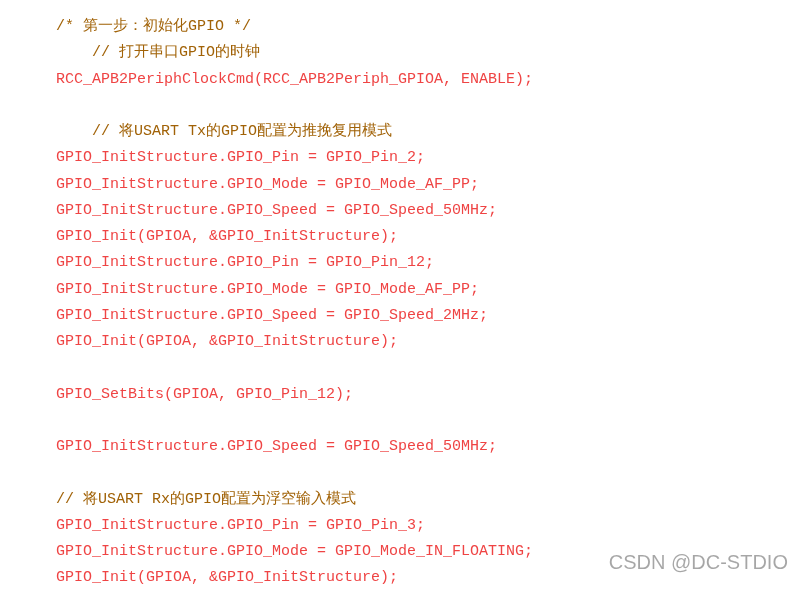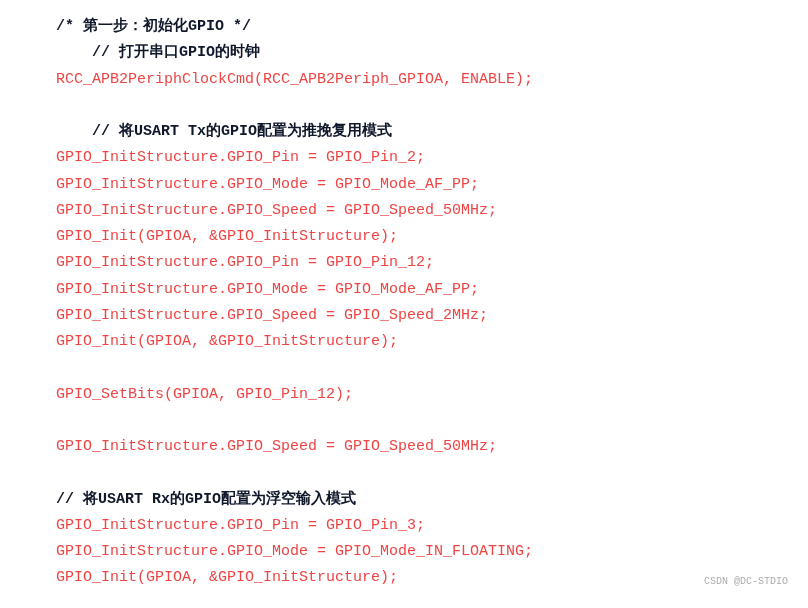--- a/index.html
+++ b/index.html
@@ -13,33 +13,32 @@
       width: 808px;
       height: 608px;
       overflow: hidden;
       position: relative;
     }
     .code-container {
       padding: 14px 20px;
       white-space: pre;
     }
     .comment {
-      color: #0f172a;
-      font-weight: bold;
+      color: #a16207;
     }
     .code {
       color: #ef4444;
     }
     .watermark {
       position: absolute;
-      bottom: 18px;
+      bottom: 28px;
       right: 20px;
       color: rgba(0,0,0,0.35);
-      font-family: Liberation Mono, monospace;
-      font-size: 10px;
+      font-family: Liberation Sans, sans-serif;
+      font-size: 20px;
     }
   </style>
 </head>
 <body>
 
 <div class="code-container" id="code-block"><div><span>    </span><span class="comment">/* 第一步：初始化GPIO */</span></div><div><span>        </span><span class="comment">// 打开串口GPIO的时钟</span></div><div><span>    </span><span class="code">RCC_APB2PeriphClockCmd(RCC_APB2Periph_GPIOA, ENABLE);</span></div><div>&nbsp;</div><div><span>        </span><span class="comment">// 将USART Tx的GPIO配置为推挽复用模式</span></div><div><span>    </span><span class="code">GPIO_InitStructure.GPIO_Pin = GPIO_Pin_2;</span></div><div><span>    </span><span class="code">GPIO_InitStructure.GPIO_Mode = GPIO_Mode_AF_PP;</span></div><div><span>    </span><span class="code">GPIO_InitStructure.GPIO_Speed = GPIO_Speed_50MHz;</span></div><div><span>    </span><span class="code">GPIO_Init(GPIOA, &amp;GPIO_InitStructure);</span></div><div><span>    </span><span class="code">GPIO_InitStructure.GPIO_Pin = GPIO_Pin_12;</span></div><div><span>    </span><span class="code">GPIO_InitStructure.GPIO_Mode = GPIO_Mode_AF_PP;</span></div><div><span>    </span><span class="code">GPIO_InitStructure.GPIO_Speed = GPIO_Speed_2MHz;</span></div><div><span>    </span><span class="code">GPIO_Init(GPIOA, &amp;GPIO_InitStructure);</span></div><div>&nbsp;</div><div><span>    </span><span class="code">GPIO_SetBits(GPIOA, GPIO_Pin_12);</span></div><div>&nbsp;</div><div><span>    </span><span class="code">GPIO_InitStructure.GPIO_Speed = GPIO_Speed_50MHz;</span></div><div>&nbsp;</div><div><span>    </span><span class="comment">// 将USART Rx的GPIO配置为浮空输入模式</span></div><div><span>    </span><span class="code">GPIO_InitStructure.GPIO_Pin = GPIO_Pin_3;</span></div><div><span>    </span><span class="code">GPIO_InitStructure.GPIO_Mode = GPIO_Mode_IN_FLOATING;</span></div><div><span>    </span><span class="code">GPIO_Init(GPIOA, &amp;GPIO_InitStructure);</span></div></div>
 
 <div class="watermark">CSDN @DC-STDIO</div>
 
 </body></html>

